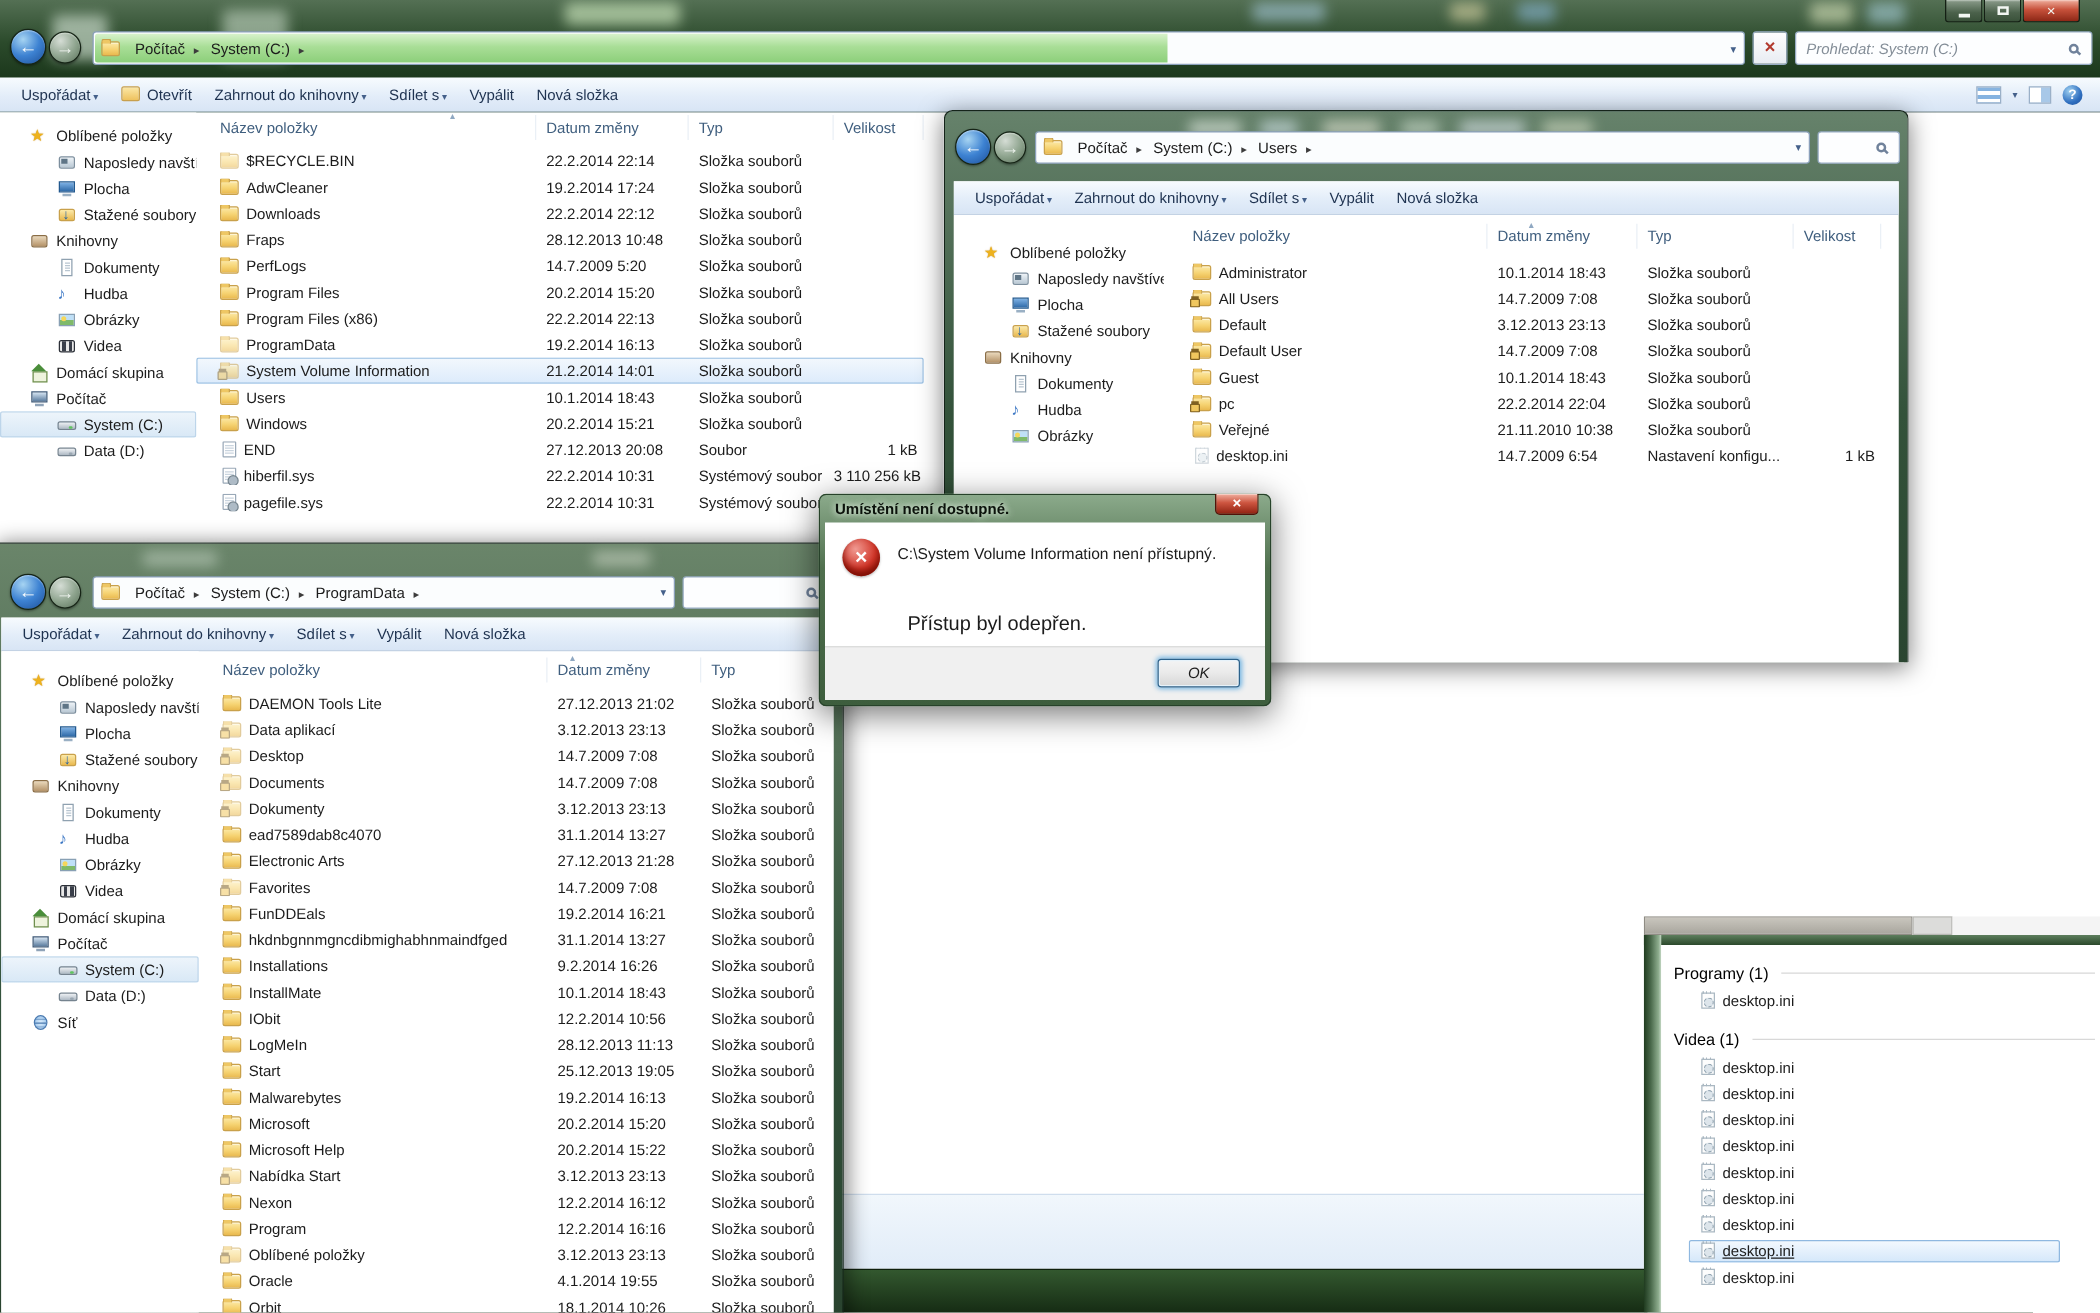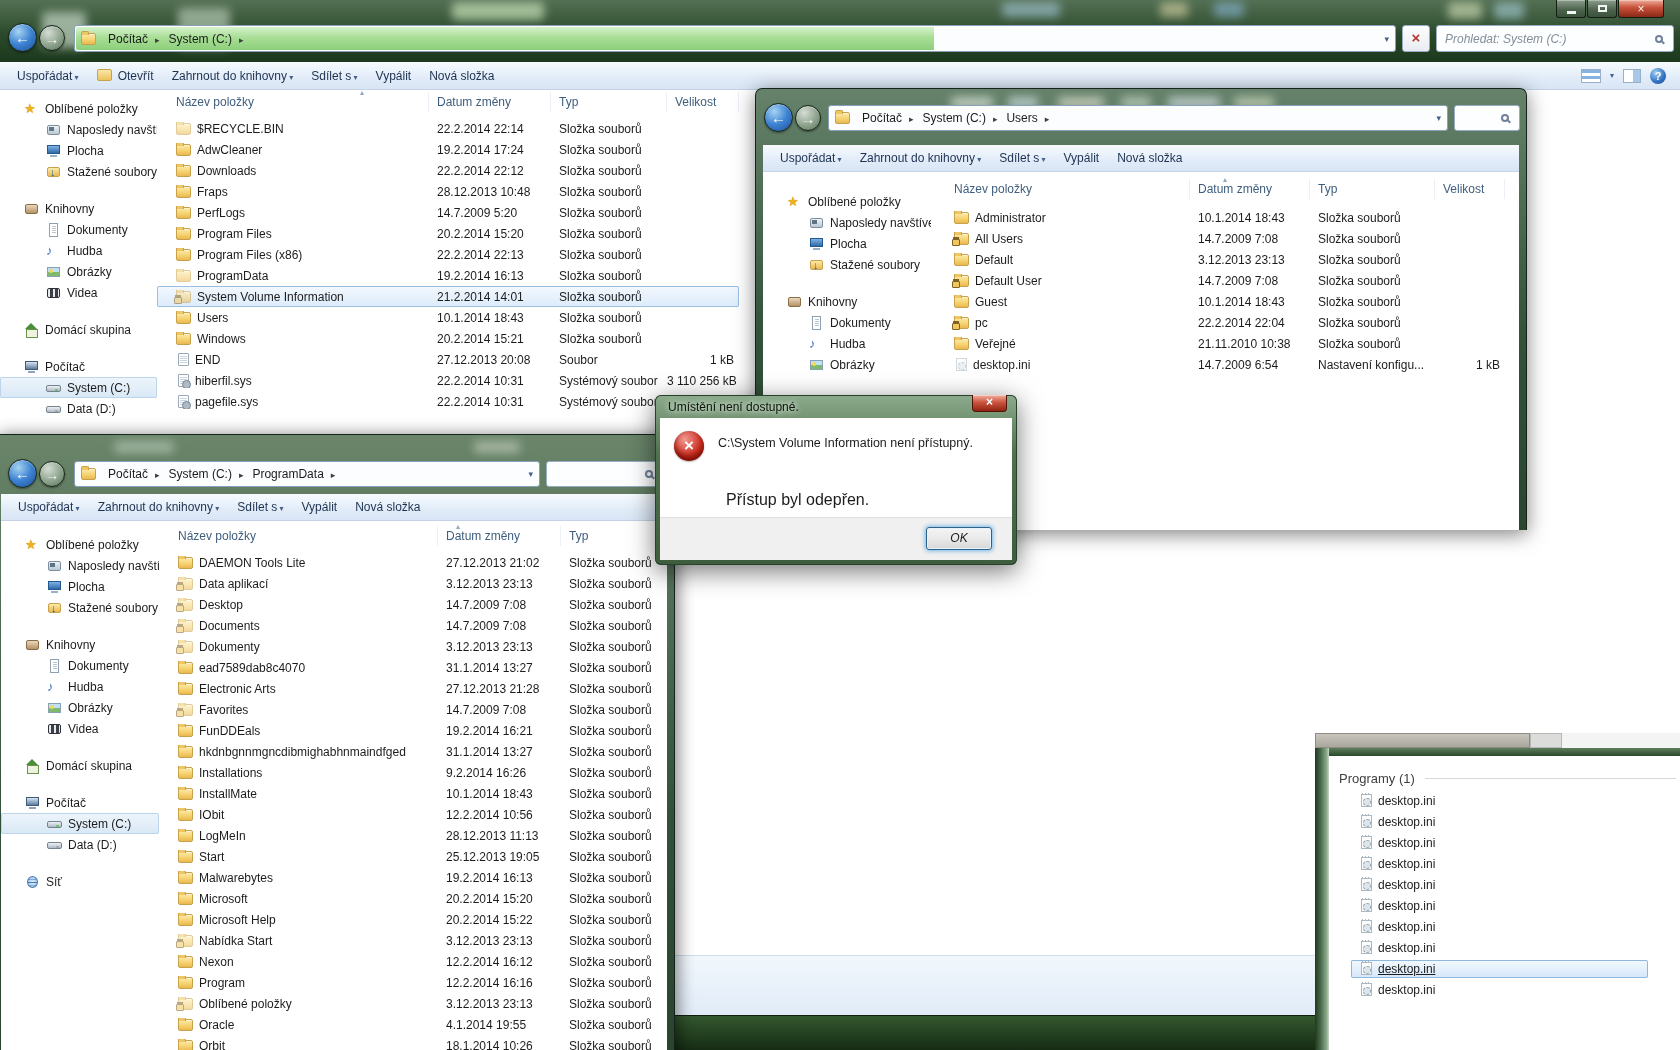--- a/index.html
+++ b/index.html
@@ -40,21 +40,21 @@
   .tright { position:absolute; right:14px; top:0; bottom:0; display:flex; align-items:center; gap:9px; }
   .vico { width:20px; height:14px; background:repeating-linear-gradient(#86b3e0 0 3px,#fff 3px 6px); border:1px solid #9ab0c8; }
   .vcaret { font-size:8px; color:#44608a; }
   .pico { width:18px; height:14px; border:1px solid #9ab0c8; background:linear-gradient(90deg,#fff 55%,#a8c8e8 55%); }
   .hico { width:16px; height:16px; border-radius:50%; background:radial-gradient(circle at 35% 30%,#9fd0f0,#2f6fc0 60%,#1d4f98);
           color:#fff; font-size:11px; font-weight:bold; text-align:center; line-height:16px; }
 
   .side { position:absolute; }
   .srow { height:21px; display:flex; align-items:center; padding-left:24px; white-space:nowrap; overflow:hidden; }
   .srow.child { padding-left:46px; }
-  .srow.gap { margin-top:16px; }
+  .srow.gap { }
   .srow.sel { background:linear-gradient(#eef5fb,#d8e8f6); box-shadow:inset 0 0 0 1px #bdd5ea; border-radius:2px; }
 
   .heads { position:absolute; display:grid; grid-template-columns:var(--gtc); }
   .hcell { color:#3f5e7e; padding:3px 0 3px 8px; border-right:1px solid #eaf0f6; white-space:nowrap; overflow:hidden; }
   .hcell.c1 { padding-left:19px; }
   .sortarrow { position:absolute; font-size:8px; color:#8fa8c2; }
 
   .list { position:absolute; }
   .lrow { display:grid; grid-template-columns:var(--gtc); align-items:center; height:21px; }
   .lrow .cell { white-space:nowrap; overflow:hidden; }
@@ -181,33 +181,33 @@
   .win4 { position:absolute; left:1315px; top:733px; width:365px; height:317px; overflow:hidden; }
   .w4a { position:absolute; left:0; top:0; width:215px; height:15px; background:linear-gradient(#c9c6be,#a9a69e); border:1px solid #8f8c84; }
   .w4b { position:absolute; left:215px; top:0; width:32px; height:15px; background:#dcdcda; border:1px solid #b8b8b4; }
   .w4c { position:absolute; left:247px; top:0; right:0; height:15px; background:#f4f4f4; }
   .w4top { position:absolute; left:0; top:15px; right:0; height:8px; background:linear-gradient(#5d7e5d,#2b492b); }
   .w4left { position:absolute; left:0; top:15px; width:14px; bottom:0;
             background:linear-gradient(90deg,#1e3a1e,#49684a 40%,#8fae8f 85%,#c6d8c6); }
   .w4content { position:absolute; left:14px; top:23px; right:0; bottom:0; background:#fff; padding:2px 0 0 10px; }
   .r4 { height:21px; display:flex; align-items:center; }
   .r4.g { height:24px; margin-top:8px; }
-  .r4 .ghead { font-size:13px; color:#404040; white-space:nowrap; }
+  .r4 .ghead { font-size:13px; color:#000000; white-space:nowrap; }
   .r4.g::after { content:''; flex:1; height:1px; background:#d8d8d8; margin:0 4px 0 10px; }
   .gitem { display:flex; align-items:center; padding:2px 8px; margin-left:12px; }
   .r4.sel .gitem { background:linear-gradient(#f4f9fe,#d4e7fa); box-shadow:inset 0 0 0 1px #8fb8e0;
                    border-radius:2px; width:calc(100% - 44px); }
   .r4.sel .gtxt { text-decoration:underline; }
 
   
   .dlg { position:absolute; left:655px; top:395px; width:362px; height:170px; border-radius:6px;
          background:linear-gradient(#8cab8c,#50704e 35%,#3d5d3d);
          box-shadow:0 6px 26px rgba(0,0,0,.55), inset 0 0 0 1px #27422a; }
   .dlgtitle { position:absolute; left:13px; top:5px; color:#0b120b;
-              text-shadow:0 0 6px #d8e8d8,0 0 6px #d8e8d8; }
+              text-shadow:0 0 6px #d8e8d8,0 0 6px #d8e8d8;font-weight:bold; }
   .dlgclose { position:absolute; right:10px; top:0; width:35px; height:17px; color:#fff; font-size:12px;
               font-weight:bold; text-align:center; line-height:15px;
               background:linear-gradient(#f2b2a2,#cd5540 45%,#912312); border:1px solid #4f1309; border-top:none;
               border-radius:0 0 4px 4px; box-shadow:inset 0 1px 0 #ffffff66; }
   .dlgbody { position:absolute; left:5px; right:5px; top:23px; height:99px; background:#fff; }
   .err { position:absolute; left:14px; top:13px; width:30px; height:30px; border-radius:50%;
          background:radial-gradient(circle at 35% 28%,#f09a92,#d2372a 55%,#9e1408);
          box-shadow:inset 0 -4px 6px #7c0e04, 0 1px 2px rgba(0,0,0,.3);
          color:#fff; font-size:17px; font-weight:bold; text-align:center; line-height:29px; }
   .dlgl1 { position:absolute; left:58px; top:18px; font-size:12.5px; }
@@ -946,20 +946,24 @@
           <span class="ghead">Programy (1)</span>
 
         </div>
         <div class="r4 i">
 
           <span class="gitem">
             <span class="fi ini"></span>
             <span class="gtxt">desktop.ini</span>
           </span>
         </div>
+        <div class="r4 g">
+          <span class="ghead">Videa (1)</span>
+
+        </div>
         <div class="r4 i">
 
           <span class="gitem">
             <span class="fi ini"></span>
             <span class="gtxt">desktop.ini</span>
           </span>
         </div>
         <div class="r4 i">
 
           <span class="gitem">

